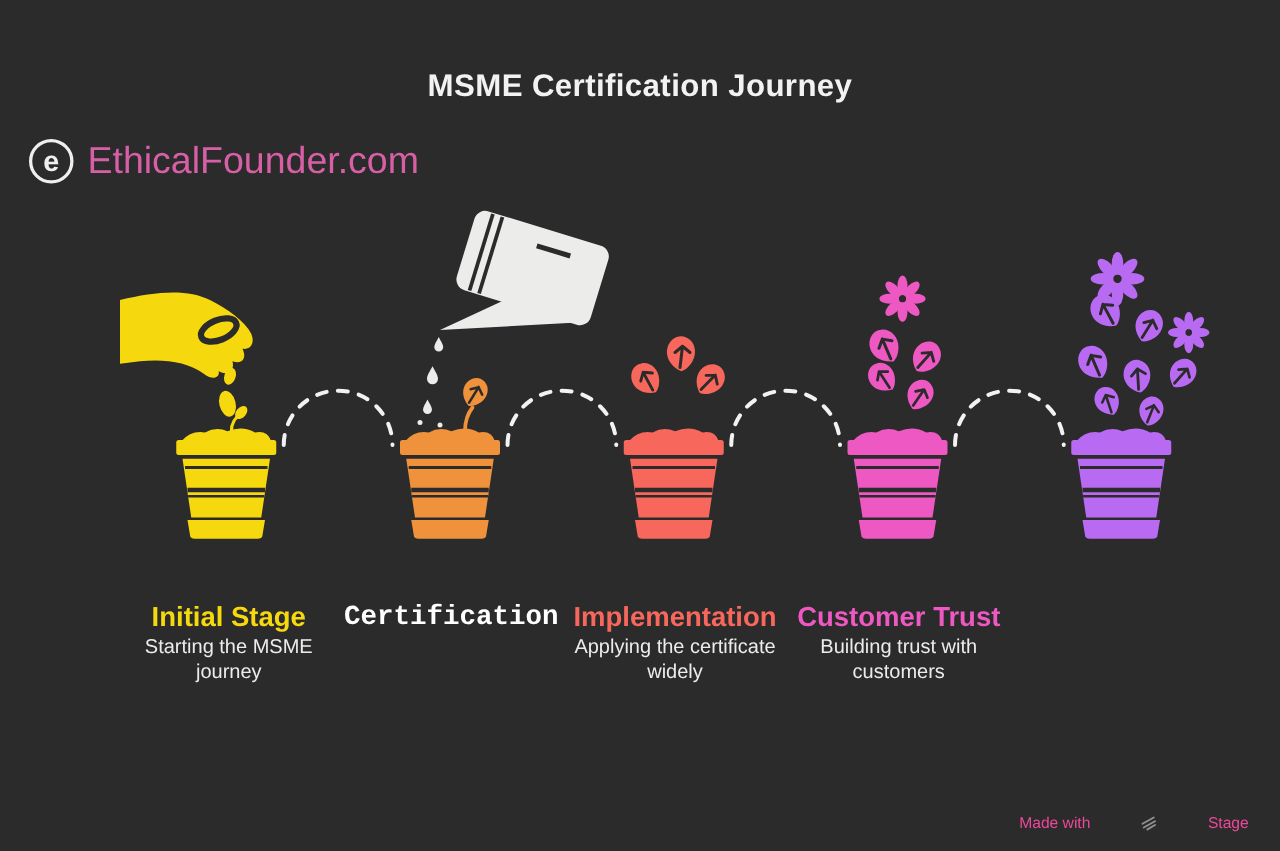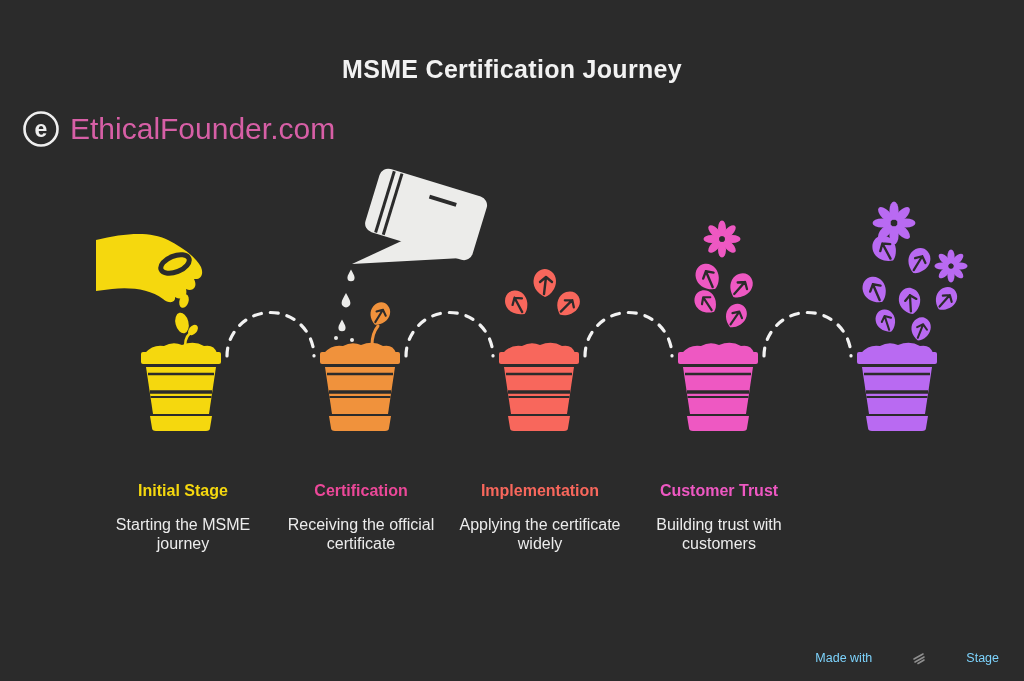--- a/index.html
+++ b/index.html
@@ -4,22 +4,22 @@
 <style>
   html,body{margin:0;padding:0;}
   body{width:1024px;height:681px;overflow:hidden;font-family:"Liberation Sans",sans-serif;position:relative;}
   .canvas{position:absolute;inset:0;}
   .page-title{position:absolute;top:55px;left:0;width:1024px;text-align:center;
     font-size:25px;font-weight:bold;letter-spacing:.3px;}
   .brand{position:absolute;left:22px;top:110px;display:flex;align-items:center;gap:10px;}
   .brand-text{font-size:30px;}
   .illustration{position:absolute;left:0;top:0;}
   .stage-col{position:absolute;top:482px;width:190px;text-align:center;}
-  .stage-title{font-size:16px;font-weight:bold;line-height:1.1;}
-  .stage-desc{font-size:16px;line-height:1.22;margin:15px auto 0;width:172px;}
+  .stage-title{font-size:22px;font-weight:bold;line-height:1.1;}
+  .stage-desc{font-size:16px;line-height:1.22;margin:2px auto 0;width:172px;}
   .watermark{position:absolute;right:25px;bottom:16px;display:flex;align-items:center;gap:5px;
     font-size:12.5px;}
 </style>
 </head>
 <body style="background: rgb(43, 43, 43);">
 
 <div class="canvas">
 
   <div class="page-title" style="color: rgb(242, 242, 242);">MSME Certification Journey</div>
 
@@ -127,35 +127,34 @@
       <use href="#leaf" transform="translate(886,321) rotate(-25) scale(0.85)"></use>
       <use href="#leaf" transform="translate(921,329) rotate(15) scale(0.85)"></use>
     </g>
   </svg>
 
   <div class="stage-col" style="left:88px">
     <div class="stage-title" style="color: rgb(245, 216, 14);">Initial Stage</div>
     <div class="stage-desc" style="color: rgb(236, 236, 236);">Starting the MSME journey</div>
   </div>
   <div class="stage-col" style="left:266px">
-    <div class="stage-title" style="color: #ec4899;">Certification</div>
-    <div class="stage-desc" style="color: rgb(236, 236, 236);">Receiving the official certificate</div>
+    <div class="stage-title" style="color: #ffffff; font-family: Liberation Mono, monospace;">Certification</div>
   </div>
   <div class="stage-col" style="left:445px">
     <div class="stage-title" style="color: rgb(248, 103, 92);">Implementation</div>
     <div class="stage-desc" style="color: rgb(236, 236, 236);">Applying the certificate widely</div>
   </div>
   <div class="stage-col" style="left:624px">
     <div class="stage-title" style="color: rgb(238, 88, 194);">Customer Trust</div>
     <div class="stage-desc" style="color: rgb(236, 236, 236);">Building trust with customers</div>
   </div>
   <div class="stage-col" style="left:802px">
   </div>
 
-  <div class="watermark" style="color: #7dd3fc; gap: 40px;">
+  <div class="watermark" style="color: #ec4899; gap: 40px;">
     <span>Made with</span>
     <svg width="14" height="14" viewBox="0 0 14 14">
       <path d="M2,8 L11,3 M3,11 L12,6 M6,12.5 L12,9" fill="none" stroke="#8f8f8f" stroke-width="1.6" stroke-linecap="round"></path>
     </svg>
     <span>Stage</span>
   </div>
 
 </div>
 
 </body></html>

